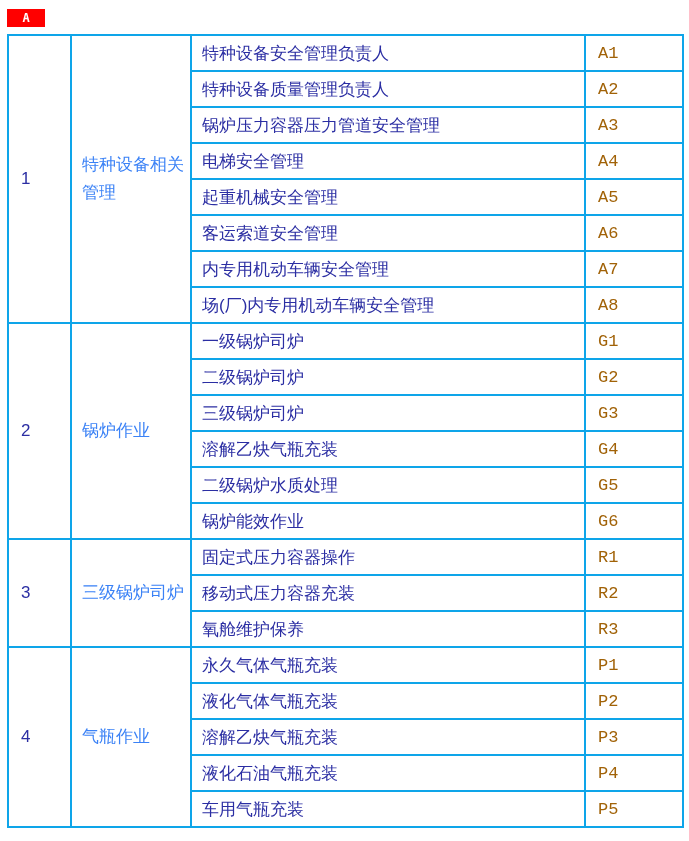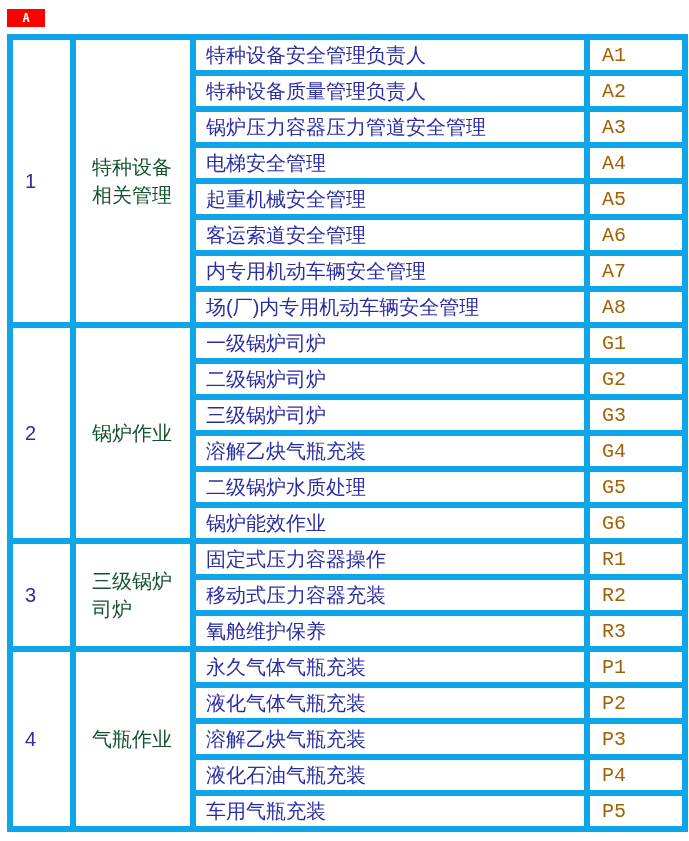--- a/index.html
+++ b/index.html
@@ -45,35 +45,35 @@
     border-collapse: collapse;
     table-layout: fixed;
     margin: 5px 0 0 7px;
     width: 675px;
   }
   table.cat-table col.c-no   { width: 63px;  }
   table.cat-table col.c-cat  { width: 120px; }
   table.cat-table col.c-item { width: 394px; }
   table.cat-table col.c-code { width: 98px;  }
   table.cat-table td {
-    border: 6px solid #0ea5e9;
+    border: 2px solid #0ea5e9;
     height: 36px;
-    font-size: 20px;
+    font-size: 17px;
     vertical-align: middle;
     box-sizing: border-box;
     overflow: hidden;
     margin-left: 32px;
   }
   td.no-cell {
     color: #2b2ea3;
     padding-left: 12px;
   }
   td.cat-cell {
-    color: #14532d;
-    padding-left: 16px;
+    color: #3b82f6;
+    padding-left: 10px;
     padding-right: 6px;
     line-height: 28px;
   }
   td.item-cell {
     color: #2b2ea3;
     padding-left: 10px;
   }
   td.code-cell {
     color: #a16207;
     padding-left: 12px;

